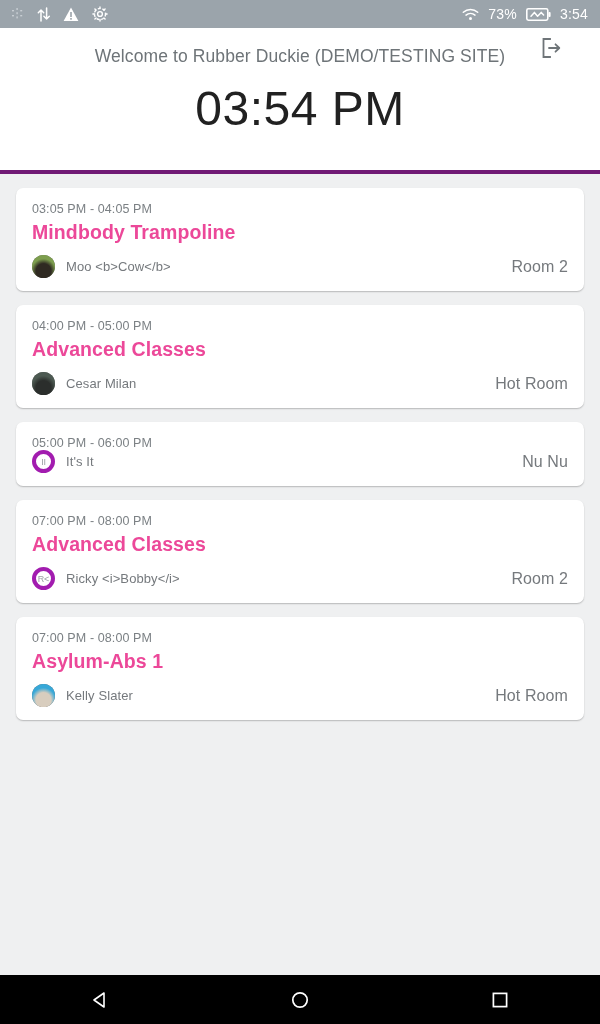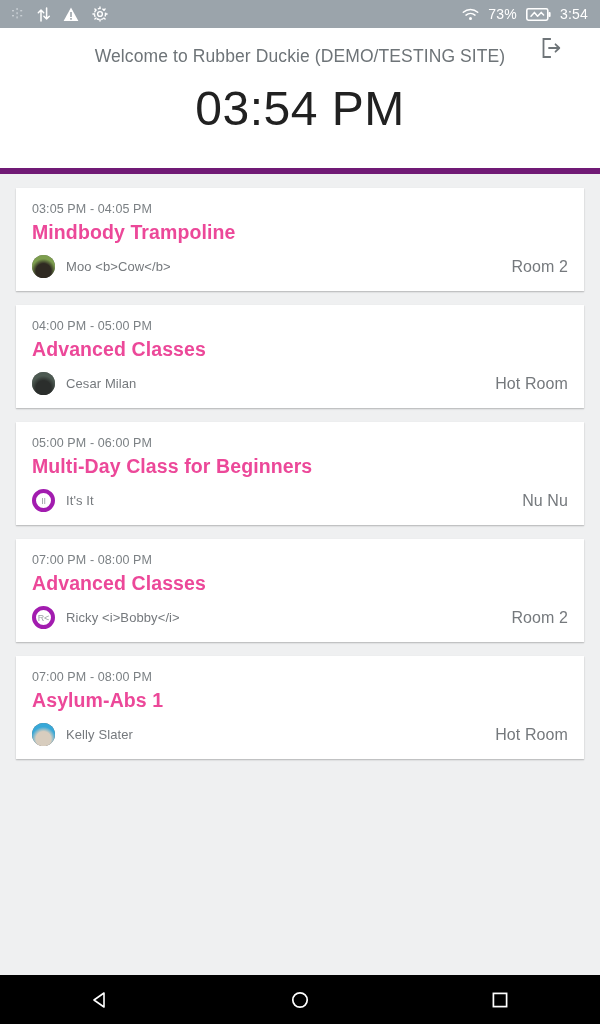--- a/index.html
+++ b/index.html
@@ -16,21 +16,21 @@
     height:28px; background:#9ba4ab; display:flex; align-items:center;
     padding:0 12px; color:#ffffff;
   }
   .sb-left { display:flex; align-items:center; gap:13px; }
   .sb-right { margin-left:auto; display:flex; align-items:center; gap:9px; }
   .sb-text { font-size:14px; color:#ffffff; letter-spacing:.2px; }
   .sb-icon { display:block; }
 
   
   .header {
-    background:#ffffff; border-bottom:6px solid #701a75;
+    background:#ffffff; border-bottom:4px solid #701a75;
     height:146px; position:relative;
   }
   .welcome-row {
     display:flex; align-items:center; justify-content:center;
     padding-top:18px; position:relative;
   }
   .welcome-text {
     font-size:17.5px; color:#6e7478; font-weight:400; letter-spacing:.1px;
   }
   .logout-btn {
@@ -39,21 +39,21 @@
     cursor:pointer;
   }
   .clock {
     text-align:center; font-size:48px; color:#212121; font-weight:400;
     letter-spacing:.5px; margin-top:14px;
   }
 
   
   .list { padding:14px 16px 0 16px; }
   .card {
-    background:#ffffff; border-radius:0; margin-bottom:14px;
+    background:#ffffff; border-radius:7px; margin-bottom:14px;
     box-shadow:0 1px 2px rgba(0,0,0,.14), 0 1px 1px rgba(0,0,0,.10);
     padding:14px 16px 13px 16px;
   }
   .card-time { font-size:12.5px; color:#7b8084; letter-spacing:.1px; }
   .card-title {
     font-size:19.5px; color:#ec4899; margin-top:5px; margin-bottom:11px;
     font-weight:700; letter-spacing:.1px;
   }
   .card-footer { display:flex; align-items:center; }
   .avatar {
@@ -166,21 +166,20 @@
         <div class="card-footer">
           <div class="avatar photo">
             <span class="ph-sky" style="background:radial-gradient(circle at 50% 70%, #2b2e2c 0%, #2b2e2c 38%, #4d5a52 62%, #4d5a52 100%)"></span>
           </div>
           <span class="instructor">Cesar Milan</span>
           <span class="room">Hot Room</span>
         </div>
       </div>
       <div class="card">
         <div class="card-time">05:00 PM - 06:00 PM</div>
-        <div class="card-title">Multi-Day Class for Beginners</div>
         <div class="card-footer">
           <div class="avatar initials">
             <span>II</span>
           </div>
           <span class="instructor">It's  It</span>
           <span class="room">Nu Nu</span>
         </div>
       </div>
       <div class="card">
         <div class="card-time">07:00 PM - 08:00 PM</div>

